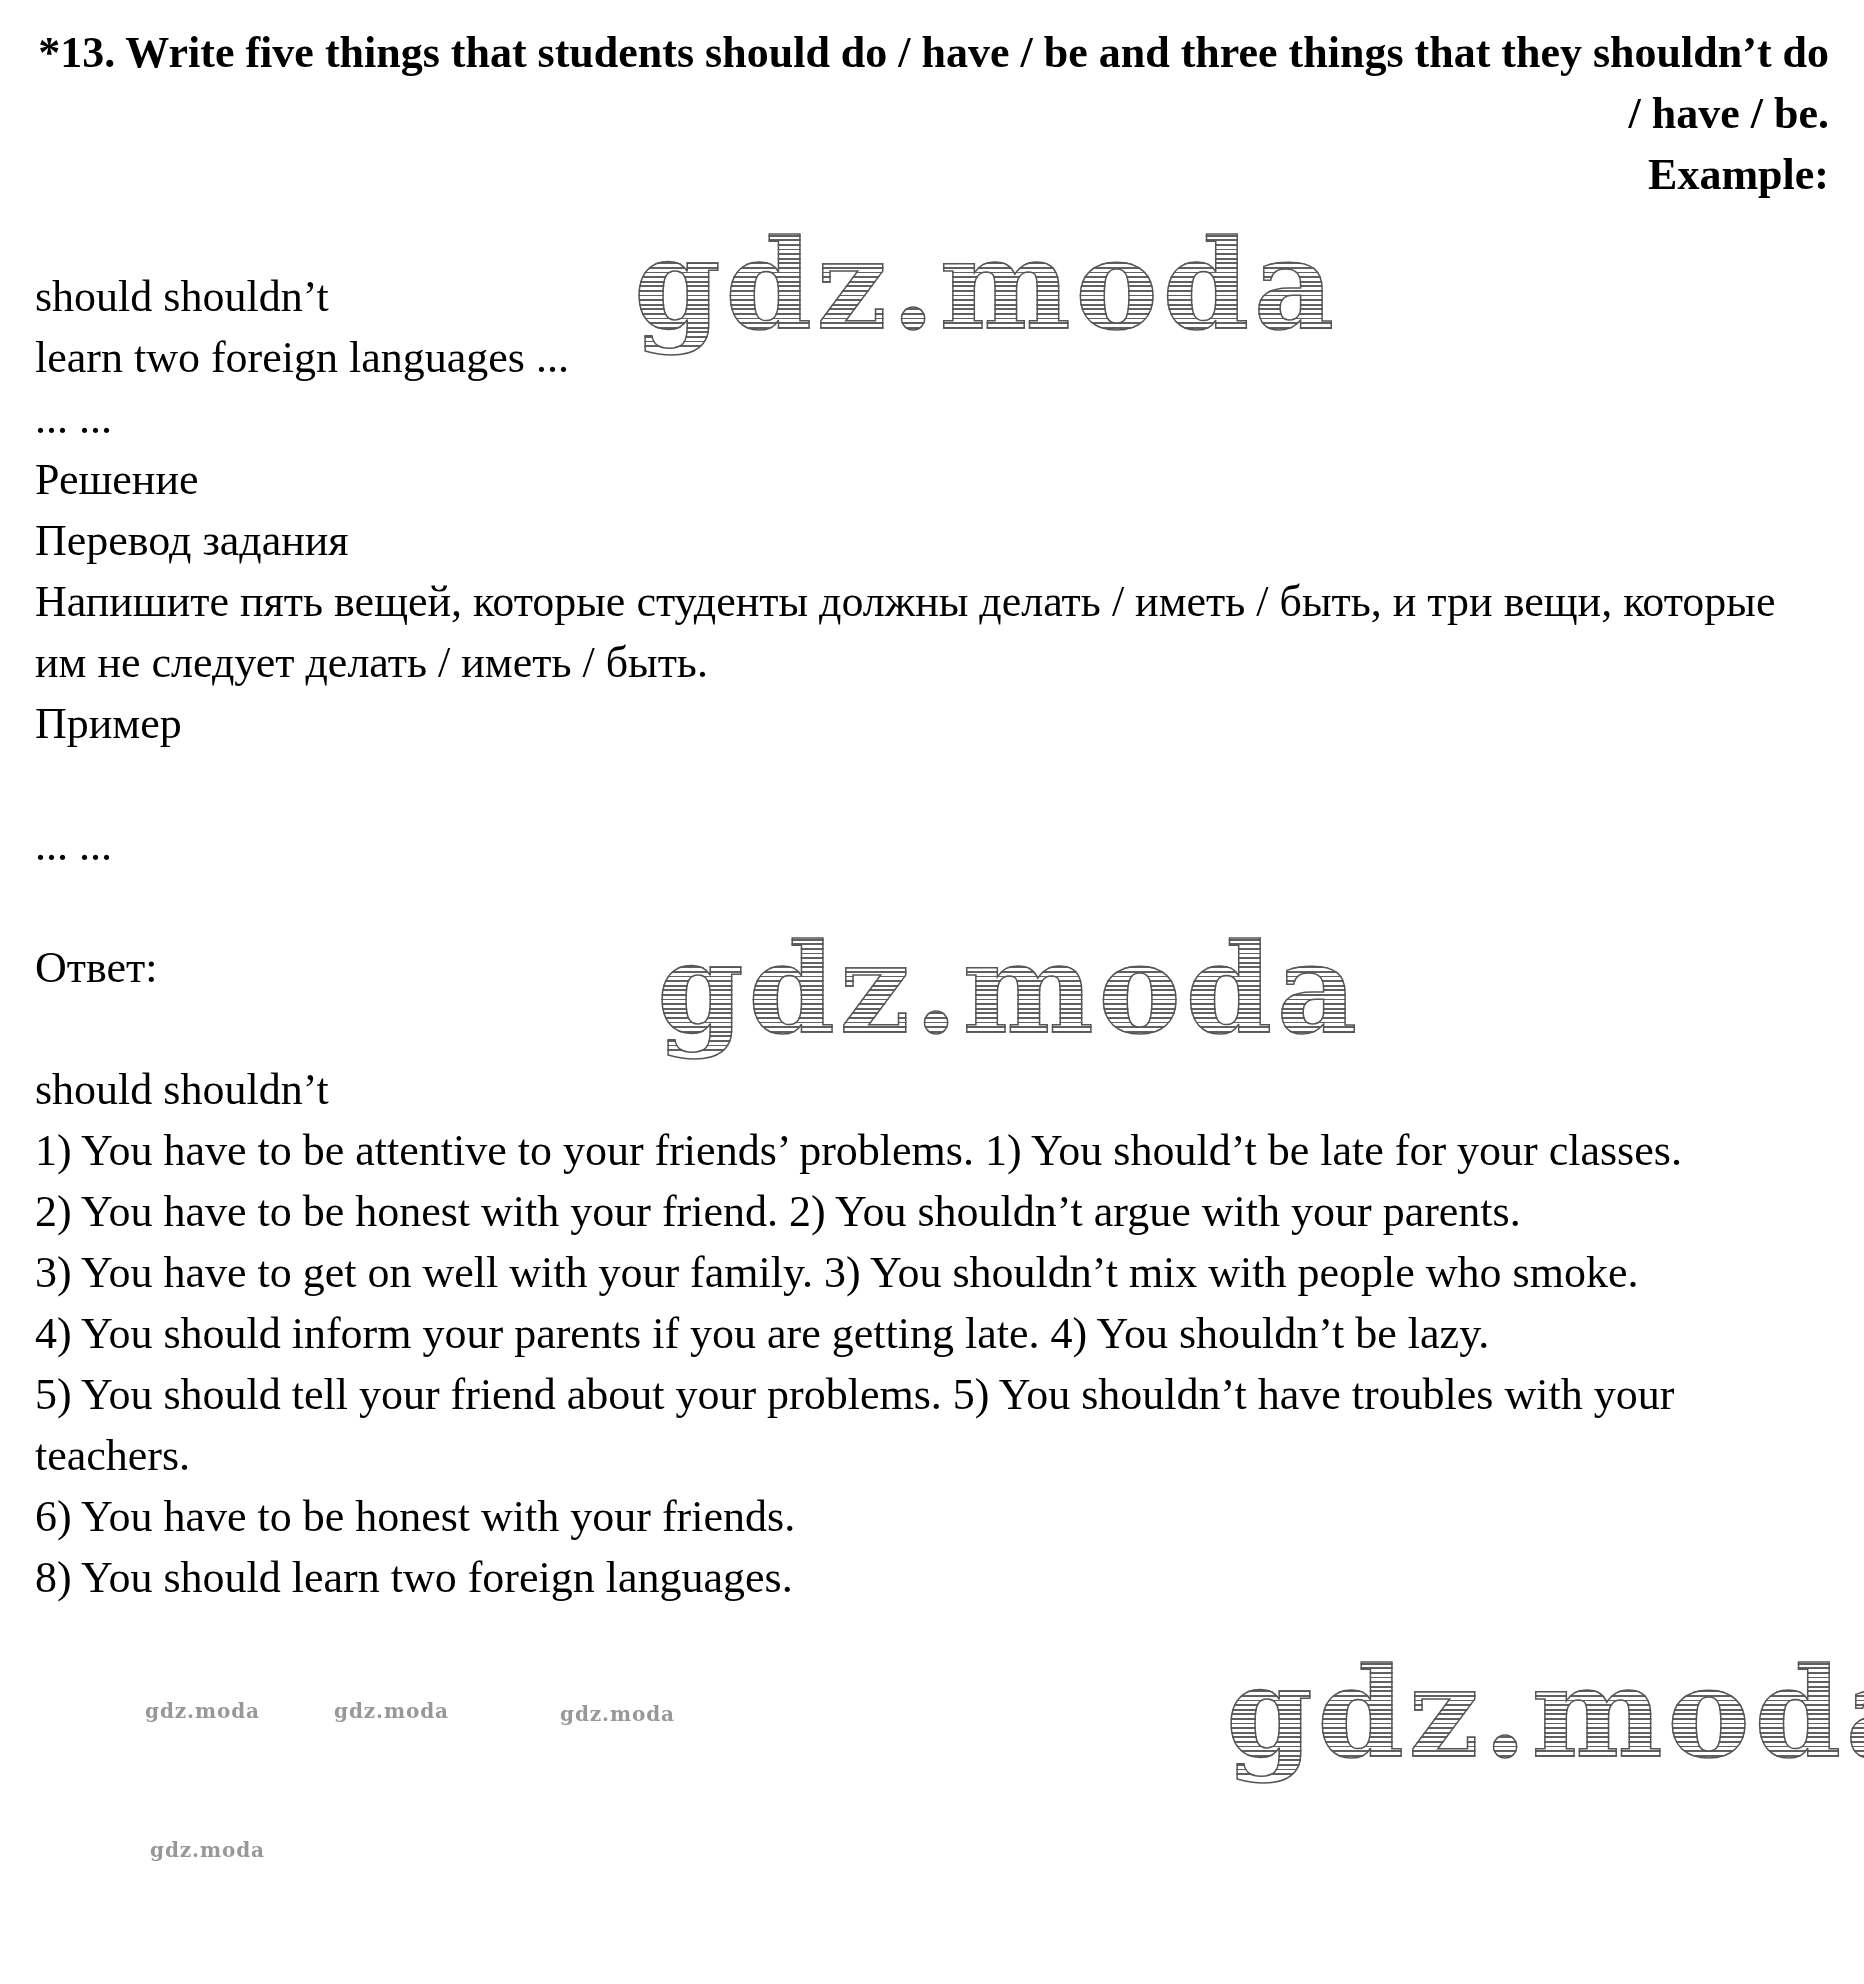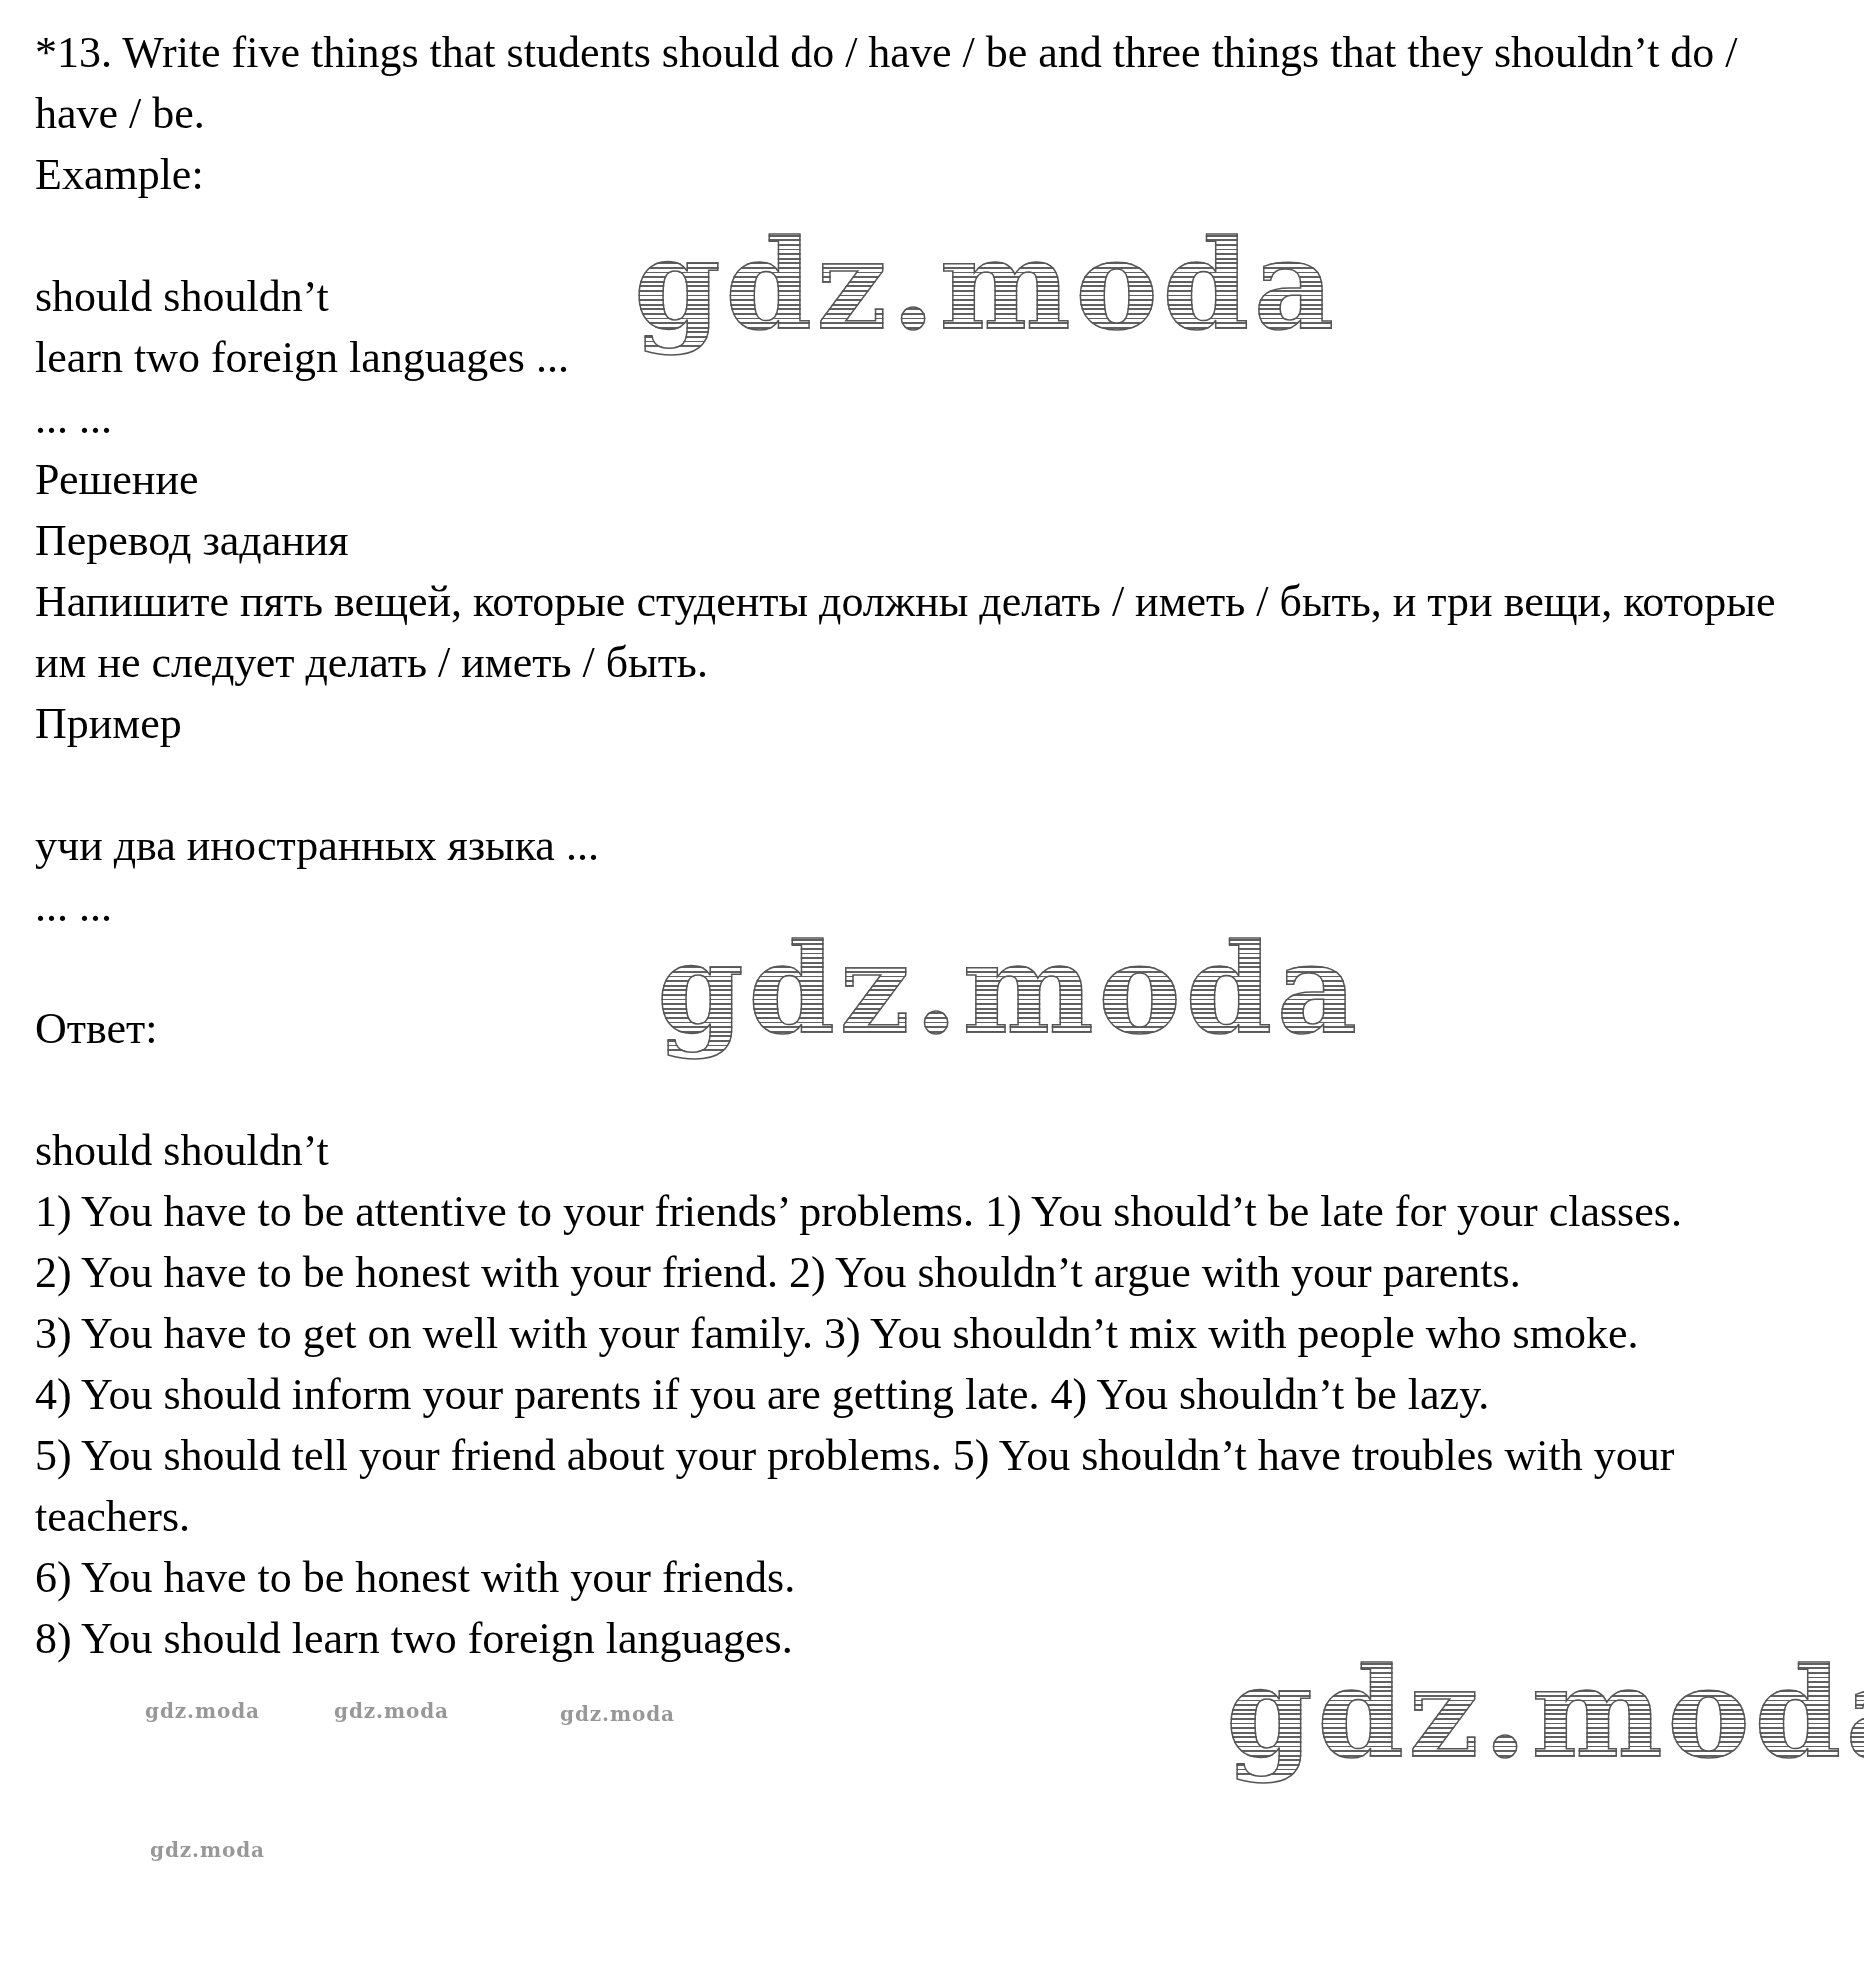--- a/index.html
+++ b/index.html
@@ -12,21 +12,21 @@
     font-family: "Liberation Serif", serif;
     font-size: 44px;
     line-height: 61px;
     color: #000000;
   }
   .page {
     position: relative;
     z-index: 1;
     padding: 22px 35px 0 35px;
   }
-  .bold   { font-weight: normal; }
+  .bold   { font-weight: bold; text-align: right; }
   .italic { }
   .spacer { height: 61px; }
   p { margin: 0; }
 
   
   .wm {
     position: absolute;
     z-index: 2;
     font-family: "DejaVu Serif", serif;
     font-weight: 700;
@@ -78,21 +78,20 @@
   <p>learn two foreign languages ...</p>
   <p>... ...</p>
 
   <p>Решение</p>
   <p>Перевод задания</p>
   <p>Напишите пять вещей, которые студенты должны делать / иметь / быть, и три вещи, которые им не следует делать / иметь / быть.</p>
   <p>Пример</p>
 
   <div class="spacer"></div>
 
-  <p>учи два иностранных языка ...</p>
   <p>... ...</p>
 
   <div class="spacer"></div>
 
   <p class="italic">Ответ:</p>
 
   <div class="spacer"></div>
 
   <p>should shouldn’t</p>
   <p>1) You have to be attentive to your friends’ problems. 1) You should’t be late for your classes.</p>

